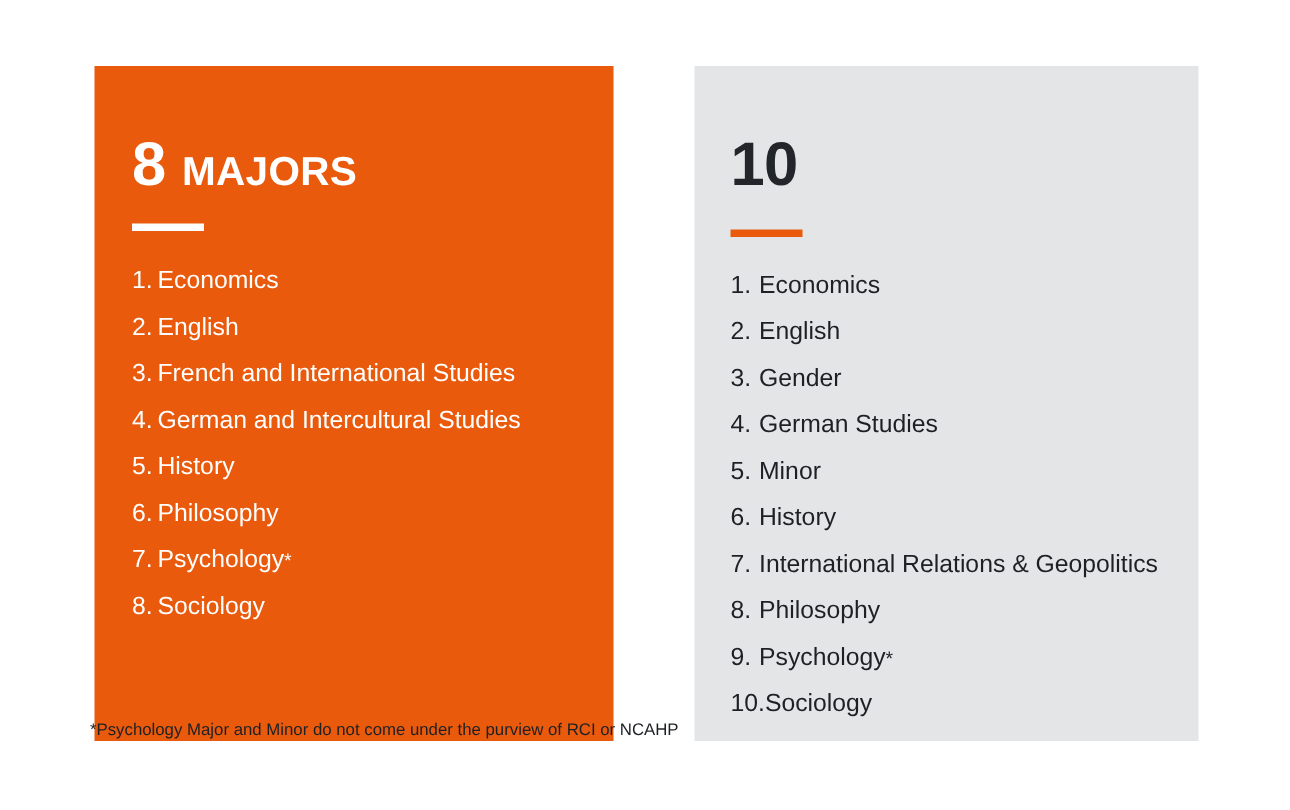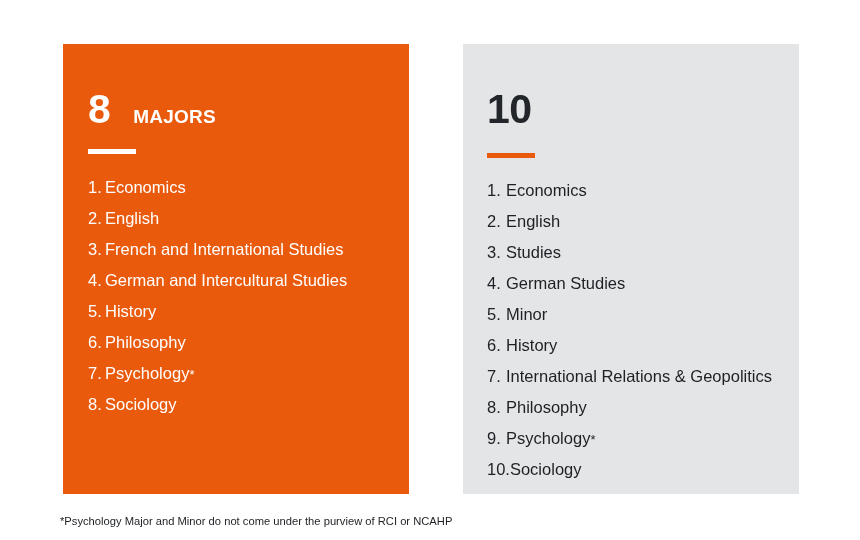--- a/index.html
+++ b/index.html
@@ -51,25 +51,25 @@
     left: 24px;
     top: 45px;
   }
   .head-count {
     font-size: 41px;
     font-weight: bold;
     letter-spacing: -0.5px;
     line-height: 1;
   }
   .head-word {
-    font-size: 19px;
+    font-size: 27px;
     font-weight: bold;
     letter-spacing: 0.2px;
     line-height: 1;
-    margin-left: 23px;
+    margin-left: 11px;
   }
   .panel-majors .head-count,
   .panel-majors .head-word {
     color: #ffffff;
   }
   .panel-minors .head-count,
   .panel-minors .head-word {
     color: #22262b;
   }
 
@@ -127,21 +127,21 @@
   .star {
     font-size: 13px;
     vertical-align: super;
     line-height: 0;
   }
 
   
   .footnote {
     position: absolute;
     left: 60px;
-    top: 514px;
+    top: 480px;
     font-size: 11.2px;
     line-height: 14px;
     color: #1d2024;
     white-space: nowrap;
   }
 </style>
 </head>
 <body>
 
 <div class="stage">
@@ -198,21 +198,21 @@
         <li class="course-item">
           <span class="item-num">1.</span>
           <span class="item-label">Economics</span>
         </li>
         <li class="course-item">
           <span class="item-num">2.</span>
           <span class="item-label">English</span>
         </li>
         <li class="course-item">
           <span class="item-num">3.</span>
-          <span class="item-label">Studies</span>
+          <span class="item-label">Gender</span>
         </li>
         <li class="course-item">
           <span class="item-num">4.</span>
           <span class="item-label">German Studies</span>
         </li>
         <li class="course-item">
           <span class="item-num">5.</span>
           <span class="item-label">Minor</span>
         </li>
         <li class="course-item">

